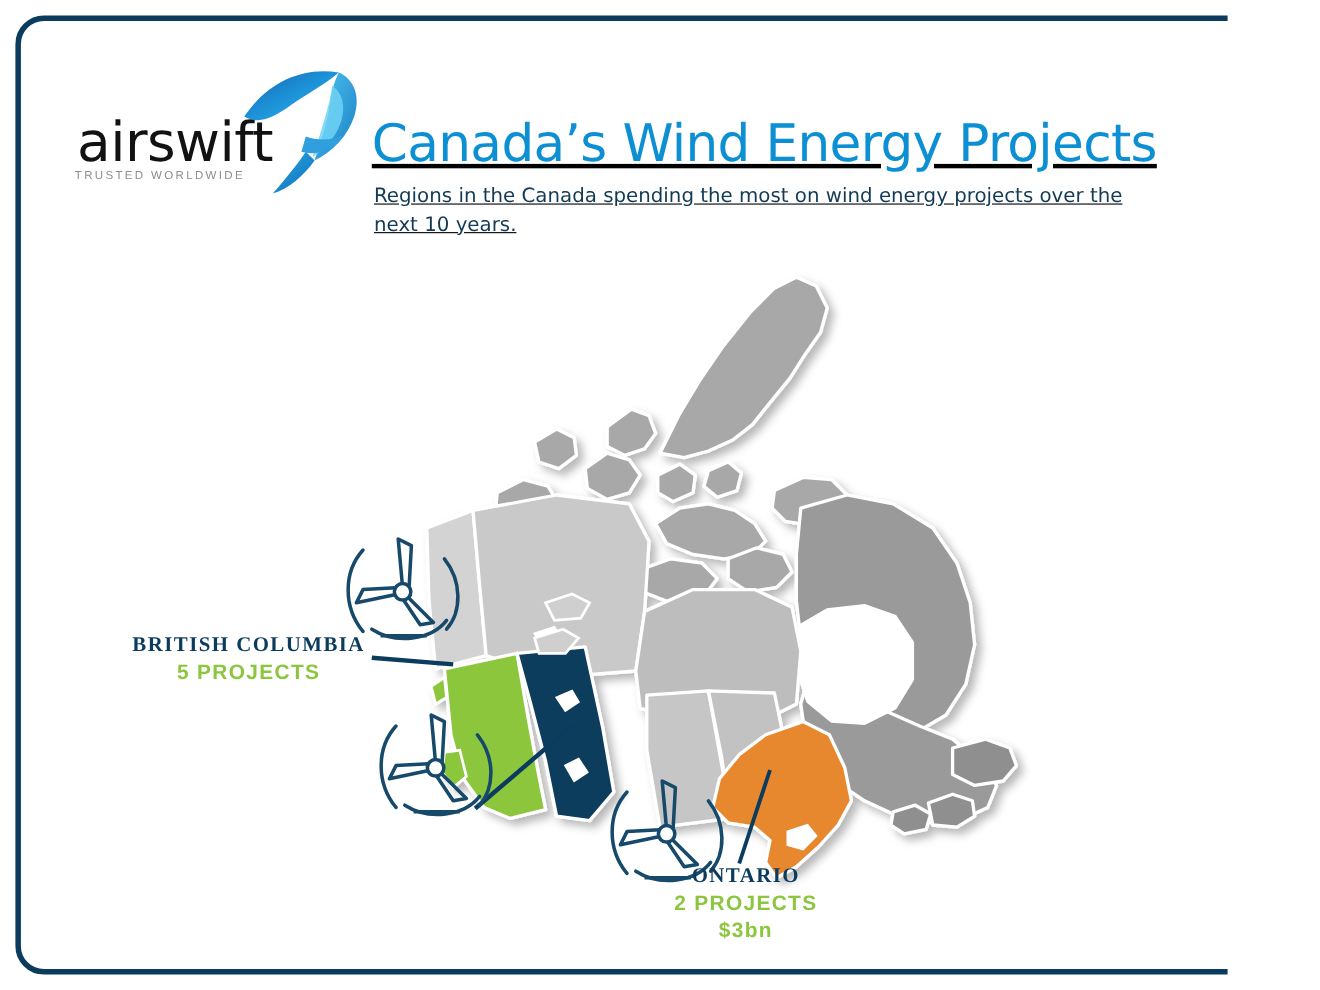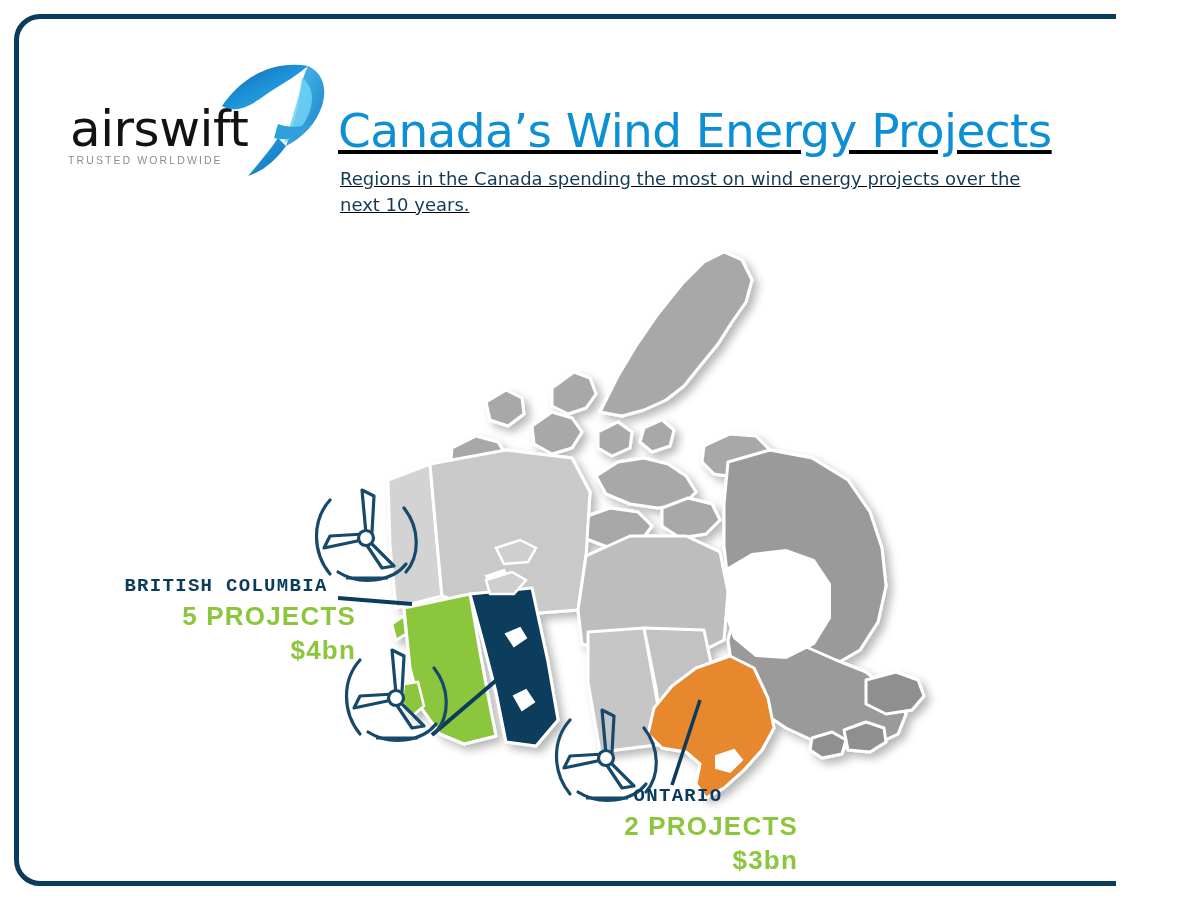--- a/index.html
+++ b/index.html
@@ -107,32 +107,31 @@
   .callout {
     position: absolute;
     text-align: center;
     line-height: 1.32;
   }
   .callout .region {
     font-size: 19px;
     font-weight: 700;
     letter-spacing: 1.3px;
     color: #0b3c5d;
-    font-family: Liberation Mono, monospace;
+    font-family: Liberation Serif, serif;
     white-space: nowrap;
   }
   .callout .projects,
   .callout .spend {
-    font-size: 26px;
+    font-size: 19px;
     font-weight: 700;
     letter-spacing: 1.2px;
     color: #8cc63e;
     font-family: "Liberation Sans", sans-serif;
     white-space: nowrap;
-    text-align: right;
   }
   #callout-bc   { left: 96px;  top: 574px; width: 260px; }
   #callout-ab   { left: 312px; top: 748px; width: 240px; }
   #callout-on   { left: 558px; top: 784px; width: 240px; }
 
   
   .turbine { position: absolute; }
   #turbine-bc { left: 308px; top: 472px; width: 116px; height: 132px; }
   #turbine-ab { left: 338px; top: 632px; width: 116px; height: 132px; }
   #turbine-on { left: 548px; top: 692px; width: 116px; height: 132px; }
@@ -327,21 +326,20 @@
     </g>
     <circle cx="58" cy="66" r="7.5" fill="#ffffff" stroke="#17496b" stroke-width="3.2"></circle>
     <line x1="54" y1="66" x2="54" y2="128" stroke="url(#towerGrad)" stroke-width="3.4"></line>
     <line x1="62" y1="66" x2="62" y2="128" stroke="url(#towerGrad)" stroke-width="3.4"></line>
     <line x1="38" y1="106" x2="80" y2="106" stroke="#17496b" stroke-width="3.2"></line>
   </svg>
 
   <div class="callout" id="callout-bc">
     <div class="region">BRITISH COLUMBIA</div>
     <div class="projects">5 PROJECTS</div>
-    <div class="spend">$4bn</div>
   </div>
 
 
   <div class="callout" id="callout-on">
     <div class="region">ONTARIO</div>
     <div class="projects">2 PROJECTS</div>
     <div class="spend">$3bn</div>
   </div>
 
 </div>

